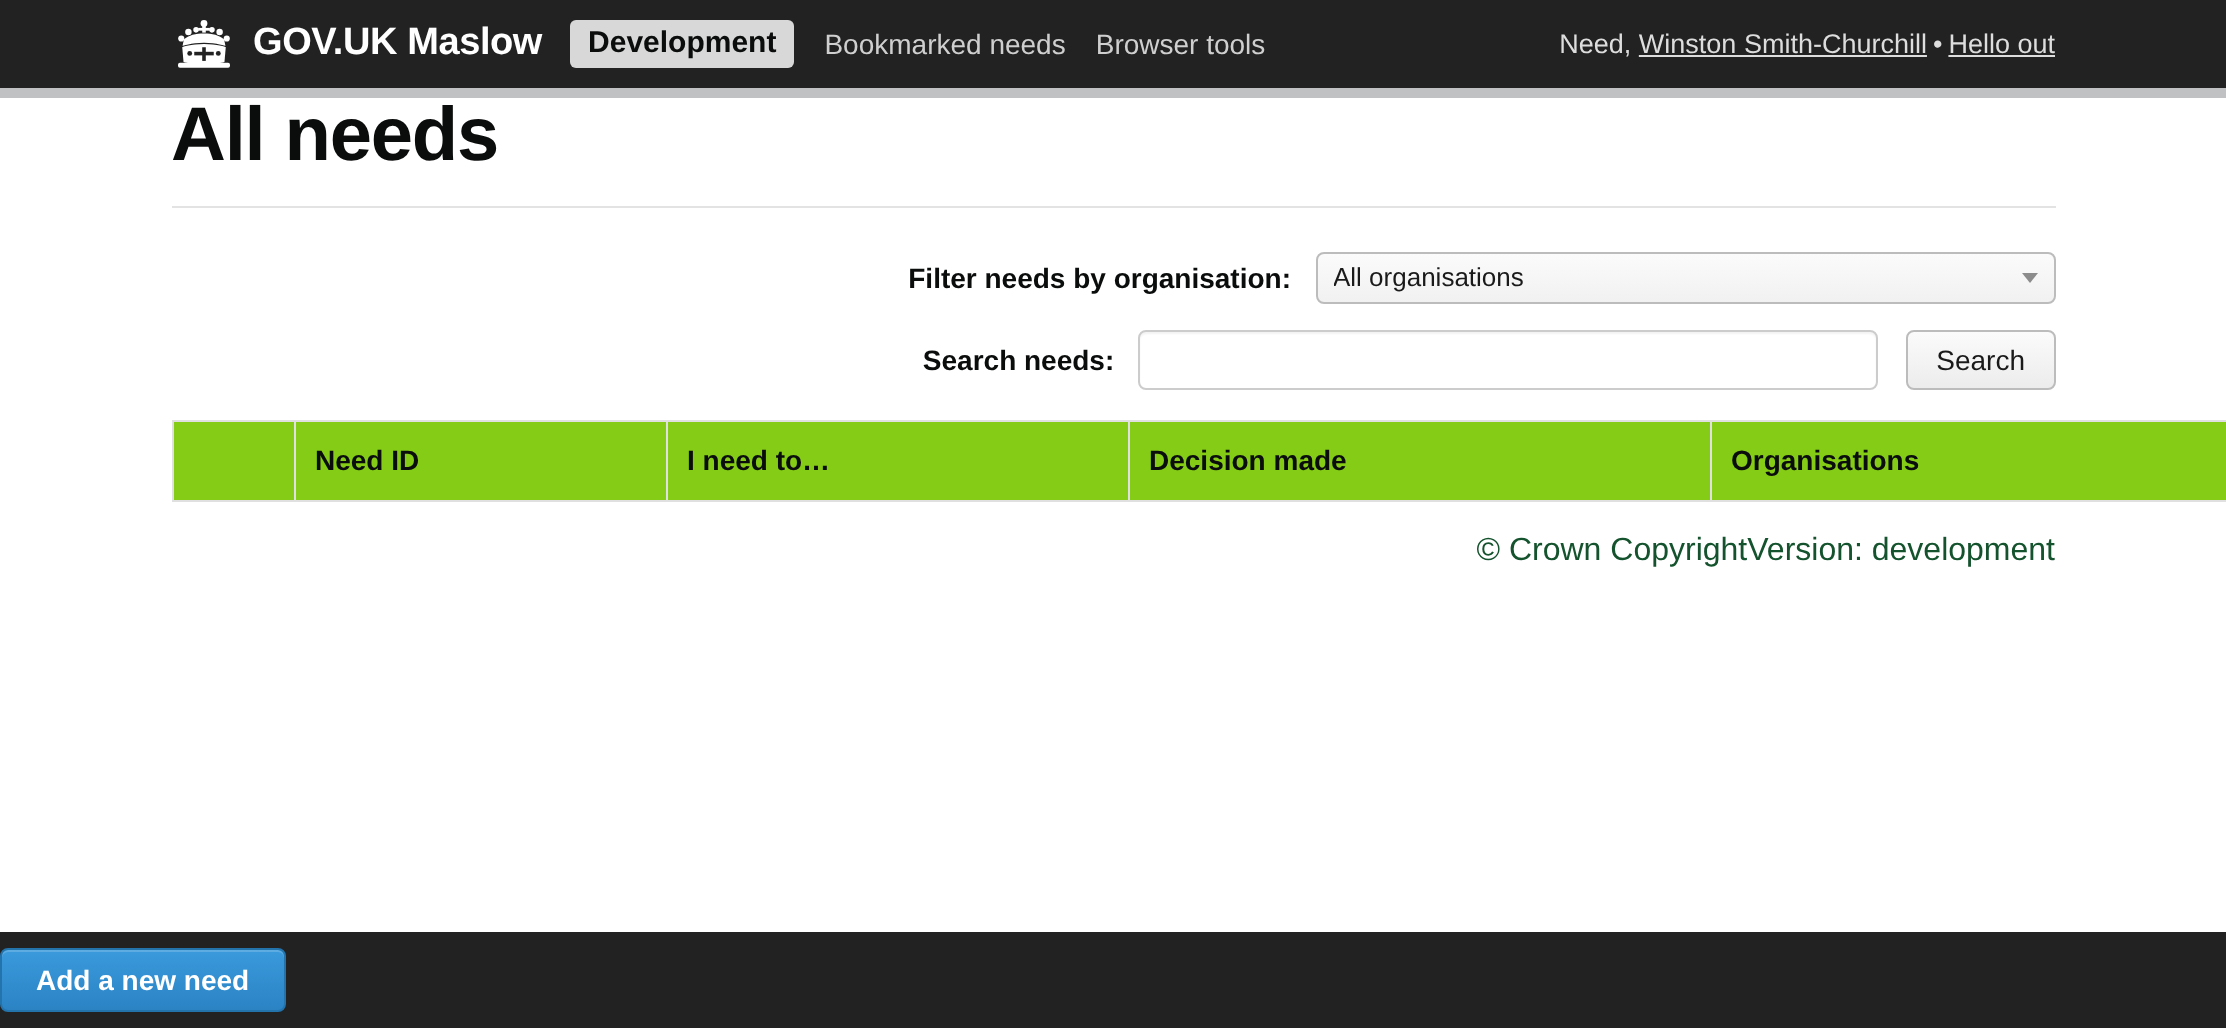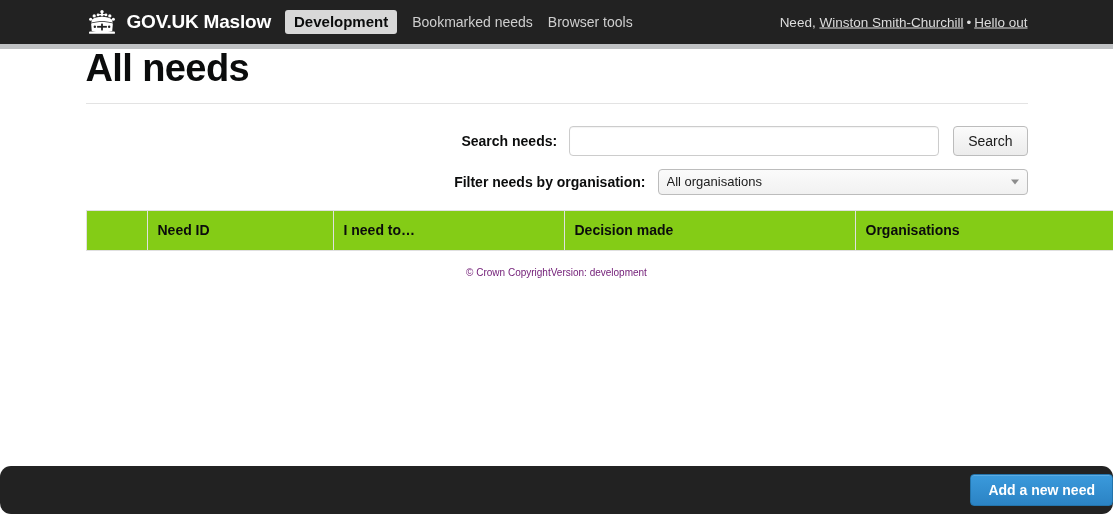--- a/index.html
+++ b/index.html
@@ -211,39 +211,38 @@
   }
   th.col-check { width: 40px; }
   th.col-needid { width: 165px; }
   th.col-ineedto { width: 210px; }
   th.col-decision { width: 270px; }
   th.col-orgs { width: 257px; }
 
   
   #page-footer {
     display: flex;
-    justify-content: center;
-    align-items: center;
-    font-size: 10px;
-    color: #701a75;
+    justify-content: flex-end;
+    align-items: center;
+    font-size: 16px;
+    color: #14532d;
     padding-top: 16px;
   }
 
   
   #bottom-bar {
     position: absolute;
     left: 0;
     right: 0;
     bottom: 0;
     height: 48px;
     background: #222222;
     display: flex;
     align-items: center;
-    justify-content: flex-end;
-    border-radius: 11px;
+    justify-content: flex-start;
   }
   #add-need-button {
     background: linear-gradient(to bottom, #3a9adc 0%, #2b83c4 100%);
     border: 1px solid #2374ac;
     border-radius: 4px;
     color: #ffffff;
     font-family: "Liberation Sans", sans-serif;
     font-size: 14px;
     font-weight: bold;
     padding: 8px 17px;
@@ -301,31 +300,31 @@
 <div id="grey-band"></div>
 
 <div id="content">
 
   <h1 id="page-title">All needs</h1>
   <hr id="title-rule">
 
   <div id="filter-form">
 
     <div class="form-row">
-      <label class="form-label">Search needs:</label>
-      <input id="search-input" type="text" value="" placeholder="" style="">
-      <button id="search-button">Search</button>
-    </div>
-
-    <div class="form-row">
       <label class="form-label">Filter needs by organisation:</label>
       <div id="org-select">
         <span id="org-select-value">All organisations</span>
         <span id="org-select-arrow"></span>
       </div>
+    </div>
+
+    <div class="form-row">
+      <label class="form-label">Search needs:</label>
+      <input id="search-input" type="text" value="" placeholder="" style="">
+      <button id="search-button">Search</button>
     </div>
 
   </div>
 
   <table id="needs-table">
     <thead>
       <tr>
         <th class="col-check"></th>
         <th class="col-needid">Need ID</th>
         <th class="col-ineedto">I need to…</th>

